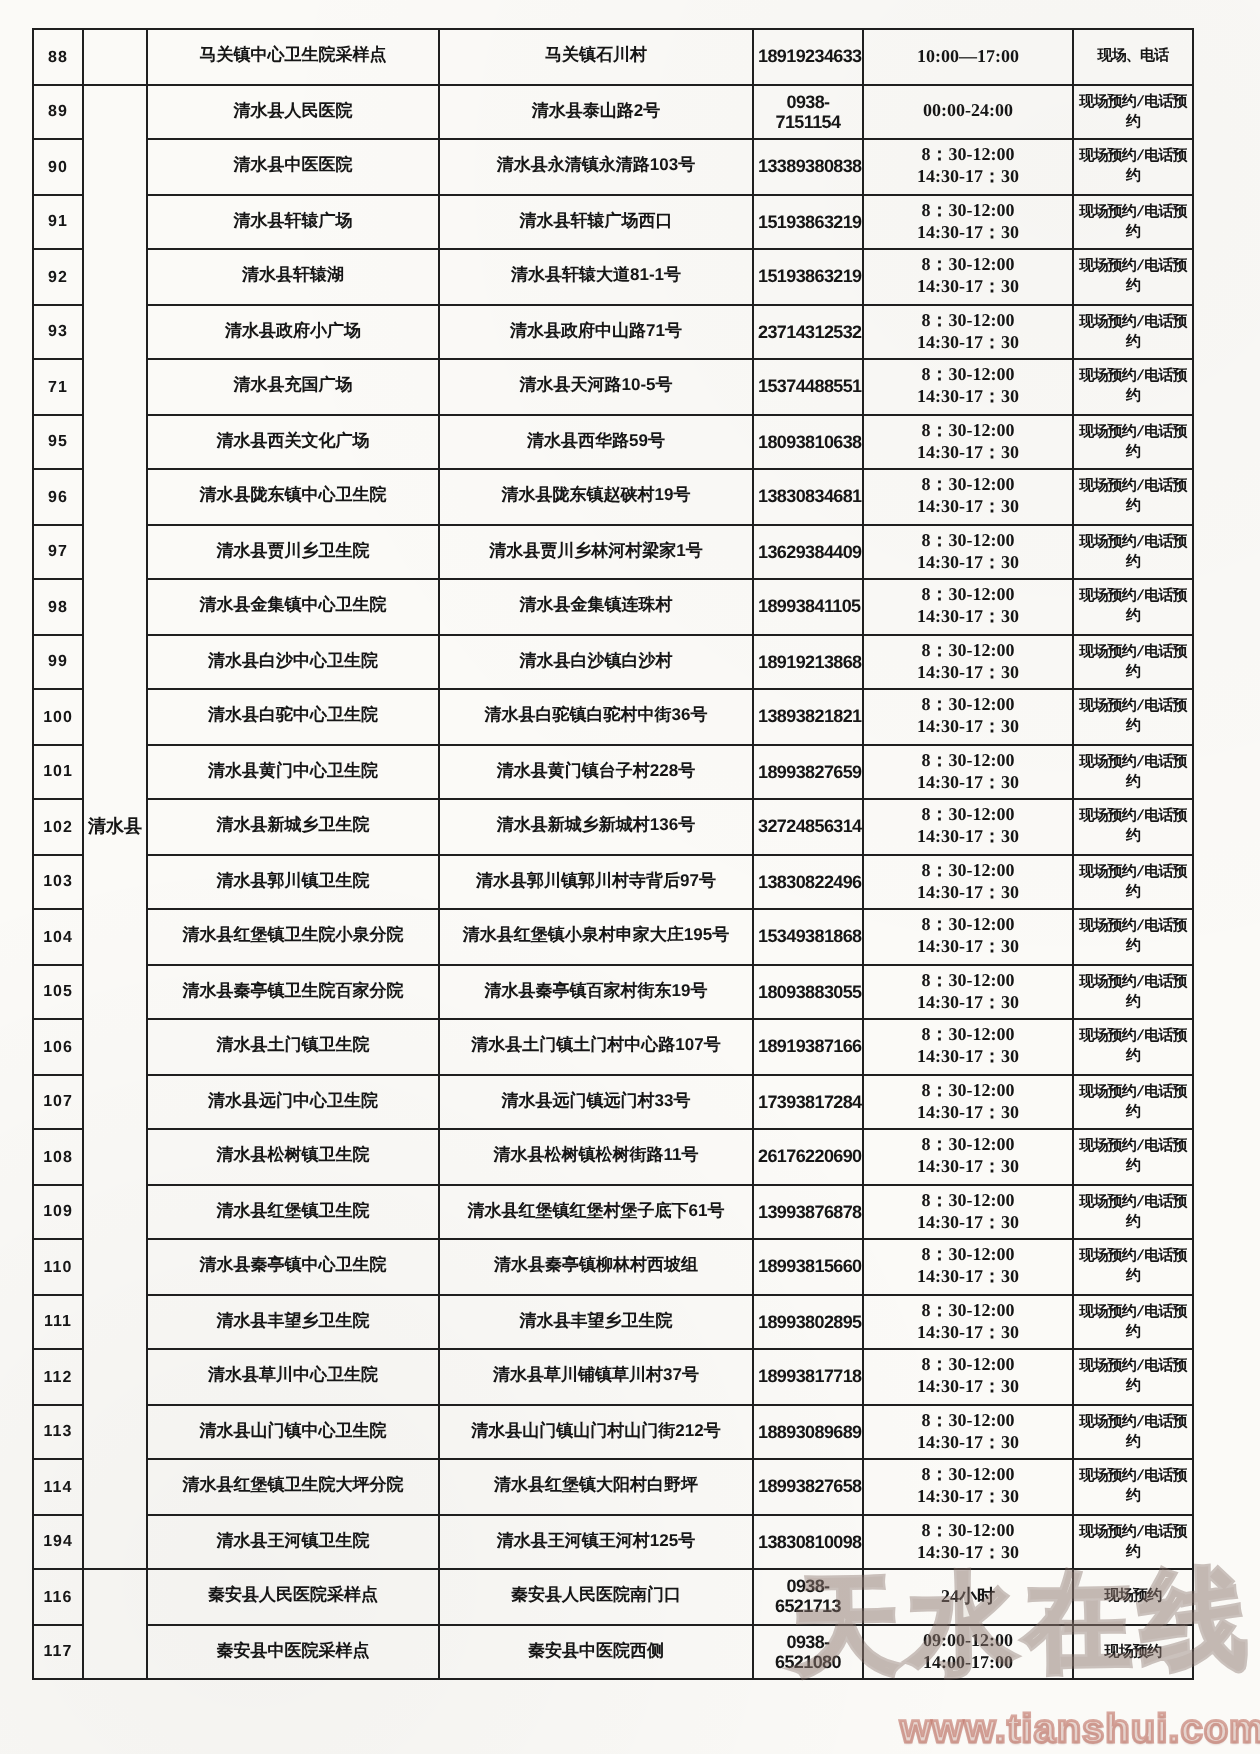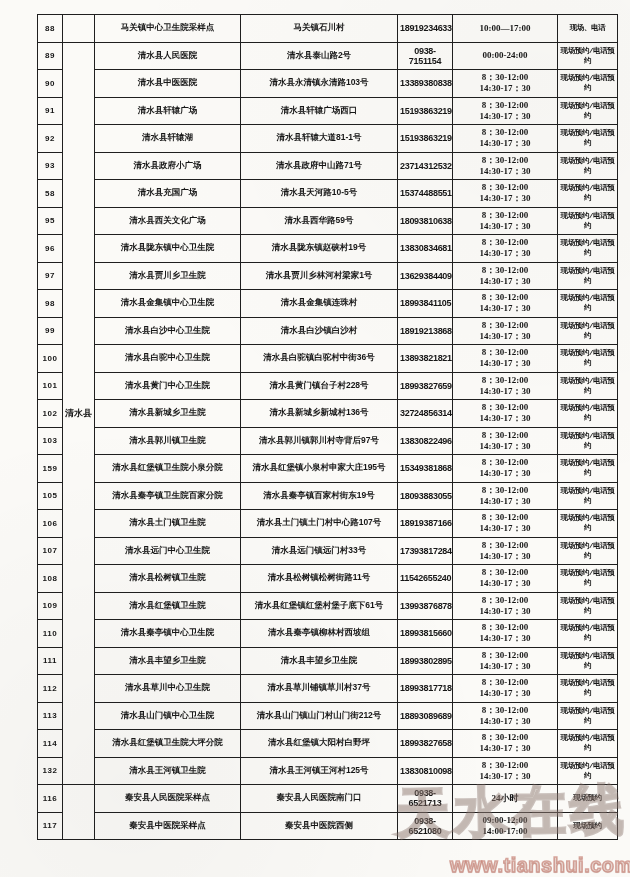--- a/index.html
+++ b/index.html
@@ -10,21 +10,21 @@
     color:#161616;
   }
   .page{
     position:absolute;inset:0;
     background:
       radial-gradient(circle at 20% 90%, rgba(0,0,0,0.03), transparent 40%),
       radial-gradient(circle at 85% 10%, rgba(0,0,0,0.02), transparent 45%),
       #fbfaf7;
   }
   table.sites{
-    position:absolute;left:37px;top:14px;width:580px;
+    position:absolute;left:16px;top:14px;width:580px;
     border-collapse:collapse;table-layout:fixed;
   }
   table.sites td{
     border:1.6px solid #1f1f1f;
     text-align:center;vertical-align:middle;
     padding:0 2px;
     height:26.5px;
     font-weight:bold;
     overflow:hidden;
   }
@@ -139,21 +139,21 @@
           <td class="name">清水县政府小广场</td>
           <td class="addr">清水县政府中山路71号</td>
           <td class="phone">23714312532</td>
           <td class="hours">
             <div class="hline">8：30-12:00</div>
             <div class="hline">14:30-17：30</div>
           </td>
           <td class="book">现场预约/电话预约</td>
         </tr>
         <tr>
-          <td class="num">58</td>
+          <td class="num">71</td>
           <td class="name">清水县充国广场</td>
           <td class="addr">清水县天河路10-5号</td>
           <td class="phone">15374488551</td>
           <td class="hours">
             <div class="hline">8：30-12:00</div>
             <div class="hline">14:30-17：30</div>
           </td>
           <td class="book">现场预约/电话预约</td>
         </tr>
         <tr>
@@ -249,21 +249,21 @@
           <td class="name">清水县郭川镇卫生院</td>
           <td class="addr">清水县郭川镇郭川村寺背后97号</td>
           <td class="phone">13830822496</td>
           <td class="hours">
             <div class="hline">8：30-12:00</div>
             <div class="hline">14:30-17：30</div>
           </td>
           <td class="book">现场预约/电话预约</td>
         </tr>
         <tr>
-          <td class="num">159</td>
+          <td class="num">104</td>
           <td class="name">清水县红堡镇卫生院小泉分院</td>
           <td class="addr">清水县红堡镇小泉村申家大庄195号</td>
           <td class="phone">15349381868</td>
           <td class="hours">
             <div class="hline">8：30-12:00</div>
             <div class="hline">14:30-17：30</div>
           </td>
           <td class="book">现场预约/电话预约</td>
         </tr>
         <tr>
@@ -296,21 +296,21 @@
           <td class="hours">
             <div class="hline">8：30-12:00</div>
             <div class="hline">14:30-17：30</div>
           </td>
           <td class="book">现场预约/电话预约</td>
         </tr>
         <tr>
           <td class="num">108</td>
           <td class="name">清水县松树镇卫生院</td>
           <td class="addr">清水县松树镇松树街路11号</td>
-          <td class="phone">11542655240</td>
+          <td class="phone">26176220690</td>
           <td class="hours">
             <div class="hline">8：30-12:00</div>
             <div class="hline">14:30-17：30</div>
           </td>
           <td class="book">现场预约/电话预约</td>
         </tr>
         <tr>
           <td class="num">109</td>
           <td class="name">清水县红堡镇卫生院</td>
           <td class="addr">清水县红堡镇红堡村堡子底下61号</td>
@@ -370,21 +370,21 @@
           <td class="name">清水县红堡镇卫生院大坪分院</td>
           <td class="addr">清水县红堡镇大阳村白野坪</td>
           <td class="phone">18993827658</td>
           <td class="hours">
             <div class="hline">8：30-12:00</div>
             <div class="hline">14:30-17：30</div>
           </td>
           <td class="book">现场预约/电话预约</td>
         </tr>
         <tr>
-          <td class="num">132</td>
+          <td class="num">194</td>
           <td class="name">清水县王河镇卫生院</td>
           <td class="addr">清水县王河镇王河村125号</td>
           <td class="phone">13830810098</td>
           <td class="hours">
             <div class="hline">8：30-12:00</div>
             <div class="hline">14:30-17：30</div>
           </td>
           <td class="book">现场预约/电话预约</td>
         </tr>
         <tr>

